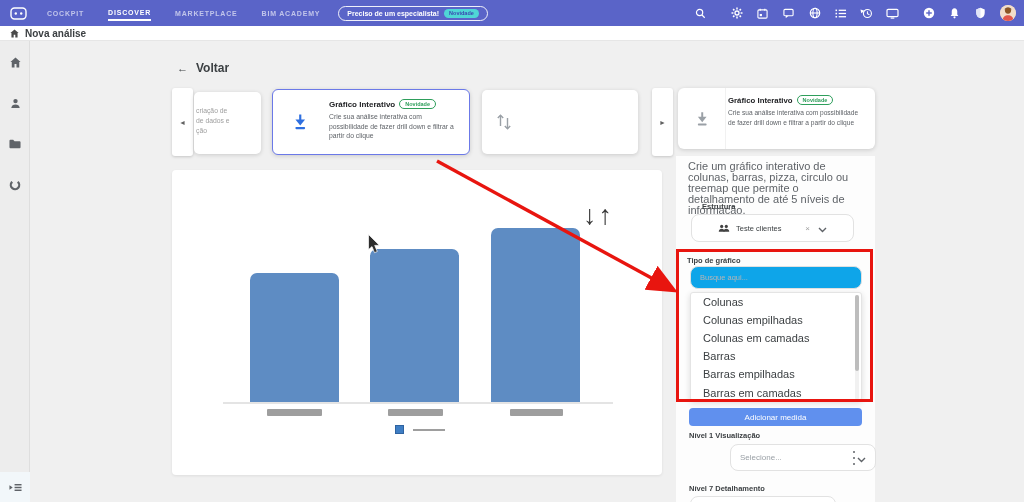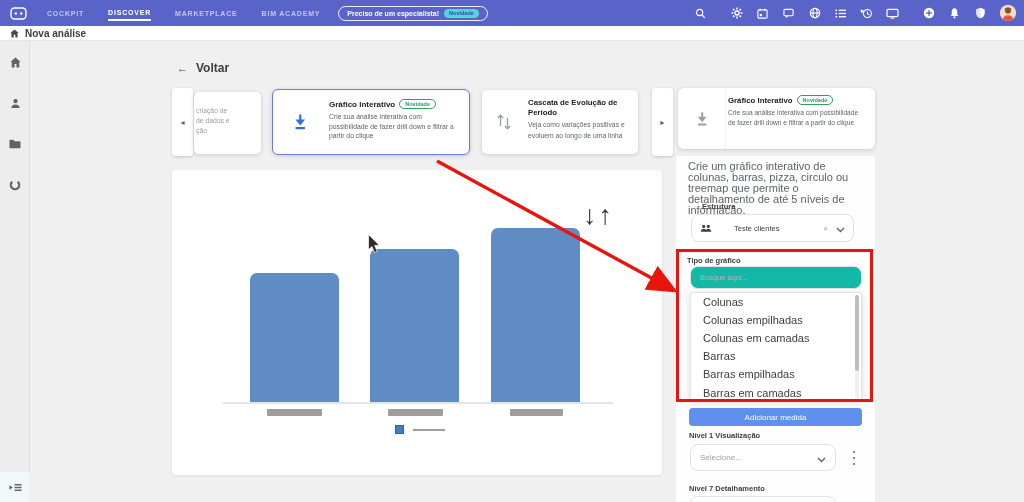--- a/index.html
+++ b/index.html
@@ -72,32 +72,32 @@
   .panel-col { position:absolute; left:676px; top:156px; width:199px; height:346px; background:#fdfdfd; z-index:2; }
   .panel-card { position:absolute; left:678px; top:88px; width:197px; height:61px; background:#fff; border-radius:6px; box-shadow:0 1px 4px rgba(0,0,0,.16); display:flex; z-index:4; }
   .panel-card .card-iconzone { width:48px; border-right:1px solid #f1f1f1; }
   .panel-desc { position:absolute; left:688px; top:161px; width:178px; font-size:11px; color:#5f6368; line-height:11px; z-index:3; }
   .sec-label { position:absolute; font-size:7.5px; font-weight:bold; color:#3c4043; z-index:3; }
   .lbl-estrutura { left:702px; top:202px; }
   .lbl-tipo { left:687px; top:256px; z-index:45; }
   .lbl-n1 { left:689px; top:431px; }
   .lbl-n2 { left:689px; top:484px; }
   .dd { position:absolute; background:#fff; border:1px solid #e2e2e2; border-radius:8px; display:flex; align-items:center; cursor:pointer; z-index:3; }
-  .dd-estrutura { left:691px; top:214px; width:163px; height:28px; padding:0 8px; gap:22px; }
+  .dd-estrutura { left:691px; top:214px; width:163px; height:28px; padding:0 26px; gap:6px; }
   .dd-text { font-size:7.5px; color:#3c4043; }
   .dd-right { margin-left:auto; display:flex; align-items:center; gap:8px; }
   .x-close { font-size:8px; color:#9e9e9e; cursor:pointer; }
-  .search-input { position:absolute; left:690px; top:266px; width:172px; height:23px; background:#14b8a6; border:1px solid #e0e0e0; border-radius:8px; padding:0 9px; font-size:7.5px; color:#3c4043; outline:none; z-index:45; font-family:"Liberation Sans",sans-serif; }
+  .search-input { position:absolute; left:690px; top:266px; width:172px; height:23px; background:#0ea5e9; border:1px solid #e0e0e0; border-radius:8px; padding:0 9px; font-size:7.5px; color:#3c4043; outline:none; z-index:45; font-family:"Liberation Sans",sans-serif; }
   .search-input::placeholder { color:#b5b5b5; }
   .option-list { position:absolute; left:690px; top:292px; width:172px; height:109px; background:#fff; border:1px solid #e4e4e4; border-radius:3px; box-shadow:0 2px 6px rgba(0,0,0,.14); z-index:45; overflow:hidden; }
   .option { height:18.1px; display:flex; align-items:center; padding-left:12px; font-size:11px; color:#3c4043; cursor:pointer; }
   .scrollbar { position:absolute; right:2px; top:2px; width:4px; height:105px; background:#f1f1f1; border-radius:2px; }
   .scroll-thumb { position:absolute; top:0; left:0; width:4px; height:76px; background:#bdbdbd; border-radius:2px; cursor:pointer; }
   .add-btn { position:absolute; left:689px; top:408px; width:173px; height:18px; background:#6090ee; border:none; border-radius:4px; color:#fff; font-size:8px; font-family:"Liberation Sans",sans-serif; cursor:pointer; z-index:3; }
-  .dd-select { left:690px; top:444px; width:146px; height:27px; padding:0 9px; }
+  .dd-select { left:730px; top:444px; width:146px; height:27px; padding:0 9px; }
   .dd-select .dd-text { color:#9aa0a6; font-size:8px; }
   .dd-select2 { left:690px; top:496px; width:146px; height:27px; padding:0 9px; }
   .dots-menu { position:absolute; left:849px; top:451px; width:10px; height:14px; display:flex; flex-direction:column; align-items:center; justify-content:space-between; cursor:pointer; z-index:3; }
   .dot { width:2.2px; height:2.2px; border-radius:50%; background:#5f6368; }
 
   
   .annot-rect { position:absolute; left:676px; top:249px; width:197px; height:153px; border:3px solid #e8150f; z-index:60; pointer-events:none; }
   .annot-svg { position:absolute; left:0; top:0; width:1024px; height:502px; z-index:60; pointer-events:none; }
 </style>
 </head>
@@ -299,25 +299,20 @@
   <div class="card card-cascata">
     <div class="card-iconzone-sm">
       <svg width="16" height="18" viewBox="0 0 16 18">
           <g stroke="#9aa0a6" stroke-width="1.4" fill="none">
             <line x1="4.5" y1="2.5" x2="4.5" y2="13"></line>
             <polyline points="1.8,5 4.5,2.2 7.2,5"></polyline>
             <line x1="11.5" y1="5" x2="11.5" y2="15.5"></line>
             <polyline points="8.8,13 11.5,15.8 14.2,13"></polyline>
           </g>
         </svg>
-    </div>
-    <div class="card-body" style="padding-top:0;">
-      <div class="cascata-title">Cascata de Evolução de Período</div>
-      <div class="cascata-desc">Veja como variações positivas e</div>
-      <div class="cascata-desc" style="margin-top:1px;">evoluem ao longo de uma linha</div>
     </div>
   </div>
 
   <div class="strip strip-right">
       <span>►</span>
     </div>
 
   <div class="chart-card">
     <div class="bars">
       <div class="bar bar1" style="height: 130px; background: rgb(94, 140, 195);"></div>

